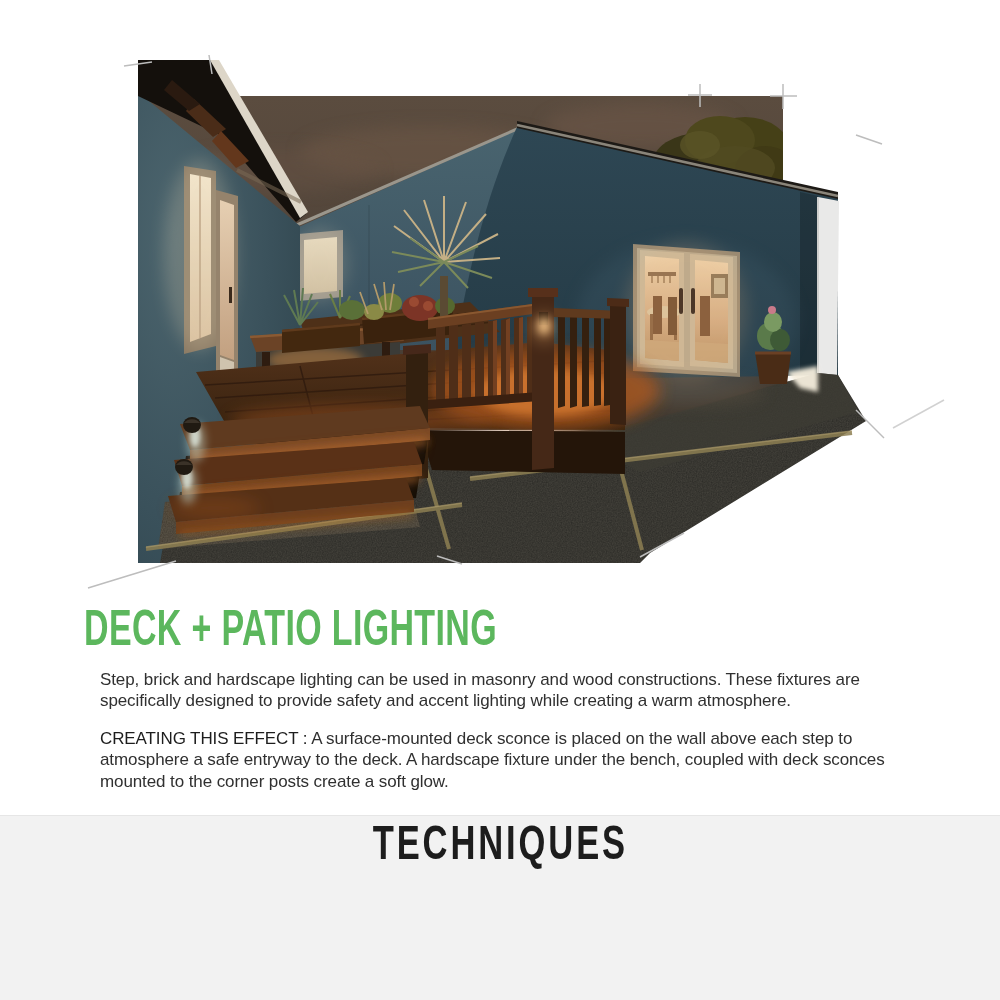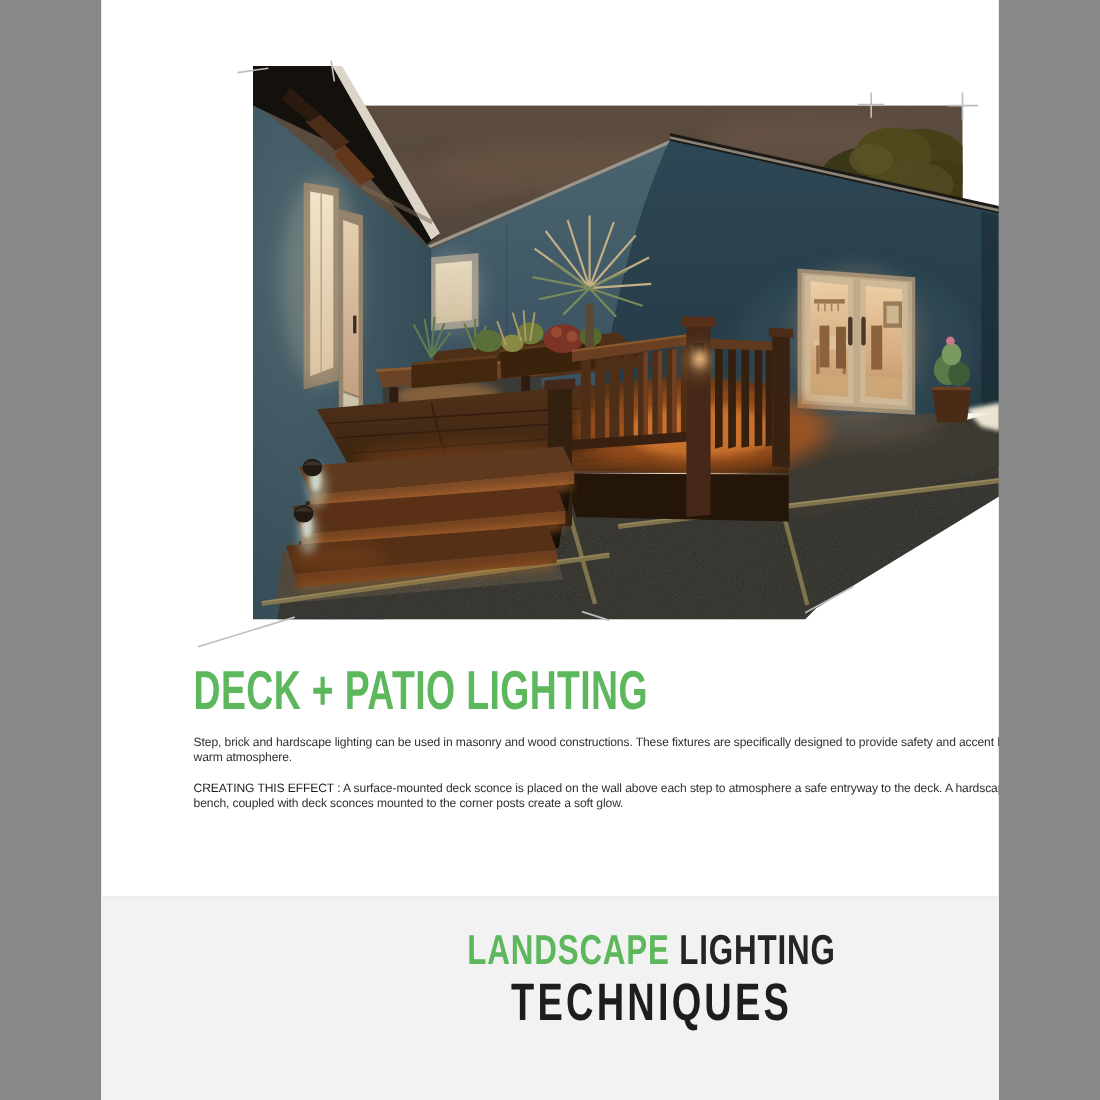--- a/index.html
+++ b/index.html
@@ -1,31 +1,31 @@
 <!DOCTYPE html>
 <html><head>
 <meta charset="utf-8">
 <style>
   html,body{margin:0;padding:0;background:#888;}
   .page{
-    position:relative;width:816px;height:1000px;margin:0 auto;
+    position:relative;width:1000px;height:1000px;margin:0 auto;
     background:#ffffff;overflow:hidden;
     font-family:"Liberation Sans", sans-serif;
   }
   .hero{position:absolute;top:0;left:0;width:1000px;height:610px;}
   .hero svg{display:block;width:1000px;height:610px;}
 
   .content{position:absolute;left:84px;top:603px;width:852px;}
   .content h1{
     margin:0;font-size:50px;line-height:1.02;font-weight:700;
     color:#5cb75d;letter-spacing:0.5px;white-space:nowrap;
   }
   .condense{display:inline-block;transform:scaleX(0.68);transform-origin:left center;}
   .content p{
-    margin:0;color:#303030;font-size:11px;line-height:1.26;
+    margin:16px;color:#303030;font-size:17px;line-height:1.26;
     letter-spacing:-0.1px;max-width:852px;
   }
   .content p.intro{margin-top:15px;}
   .content p.effect{margin-top:14px;}
   .effect-label{font-weight:400;color:#1d1d1d;}
 
   .footer{
     position:absolute;top:815px;left:0;width:1000px;height:185px;
     background:#f2f2f2;border-top:1px solid #e6e6e6;text-align:center;
   }
@@ -399,24 +399,18 @@
       <span class="condense">DECK + PATIO LIGHTING</span>
     </h1>
     <p class="intro">Step, brick and hardscape lighting can be used in masonry and wood constructions. These fixtures are specifically designed to provide safety and accent lighting while creating a warm atmosphere.</p>
     <p class="effect">
       <span class="effect-label">CREATING THIS EFFECT :</span>
       <span>A surface-mounted deck sconce is placed on the wall above each step to atmosphere a safe entryway to the deck. A hardscape fixture under the bench, coupled with deck sconces mounted to the corner posts create a soft glow.</span>
     </p>
   </div>
 
   <div class="footer">
-    <div class="brand-line">
-      <span class="condense">
-        <span class="brand-green">LANDSCAPE</span>
-        <span class="brand-dark">LIGHTING</span>
-      </span>
-    </div>
     <div class="footer-title">
       <span class="condense">TECHNIQUES</span>
     </div>
   </div>
 
 </div>
 
 </body></html>

